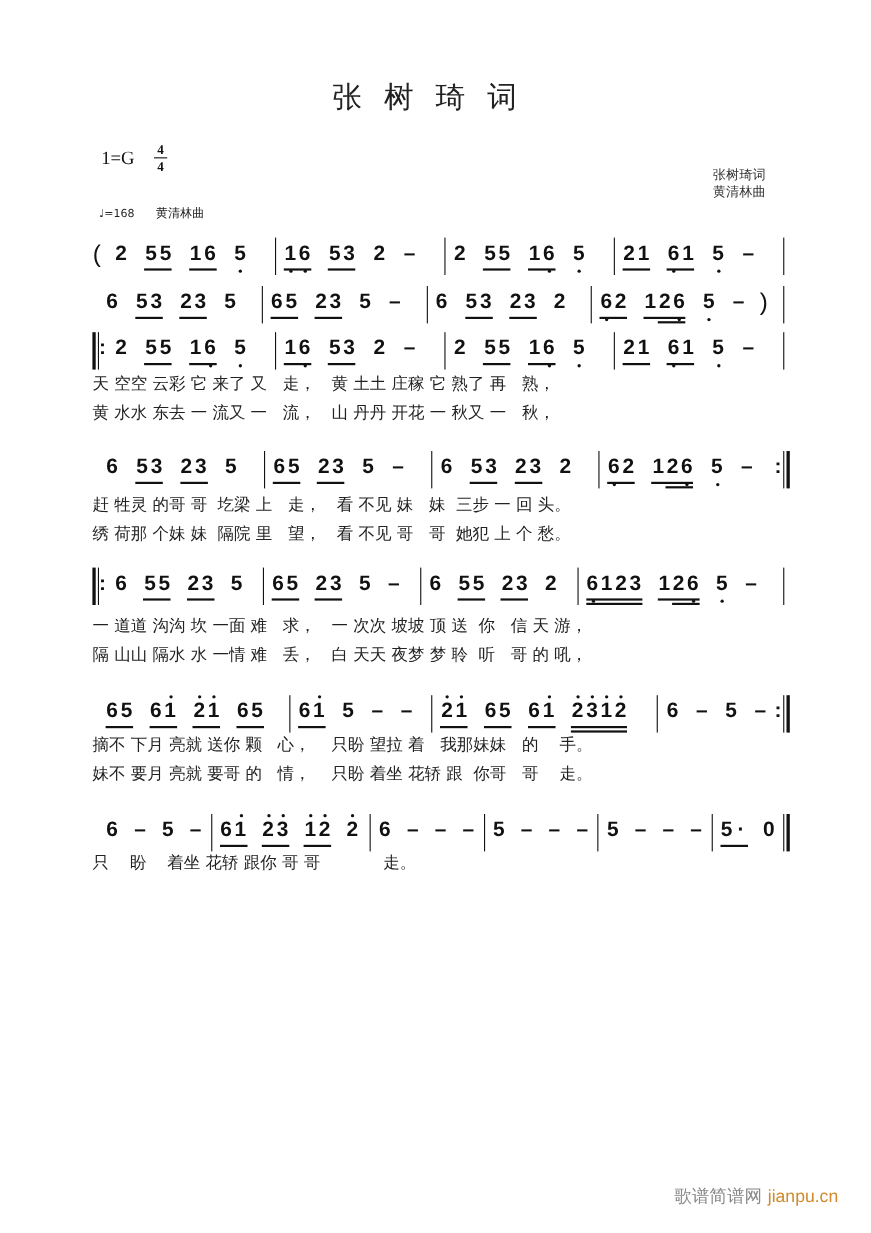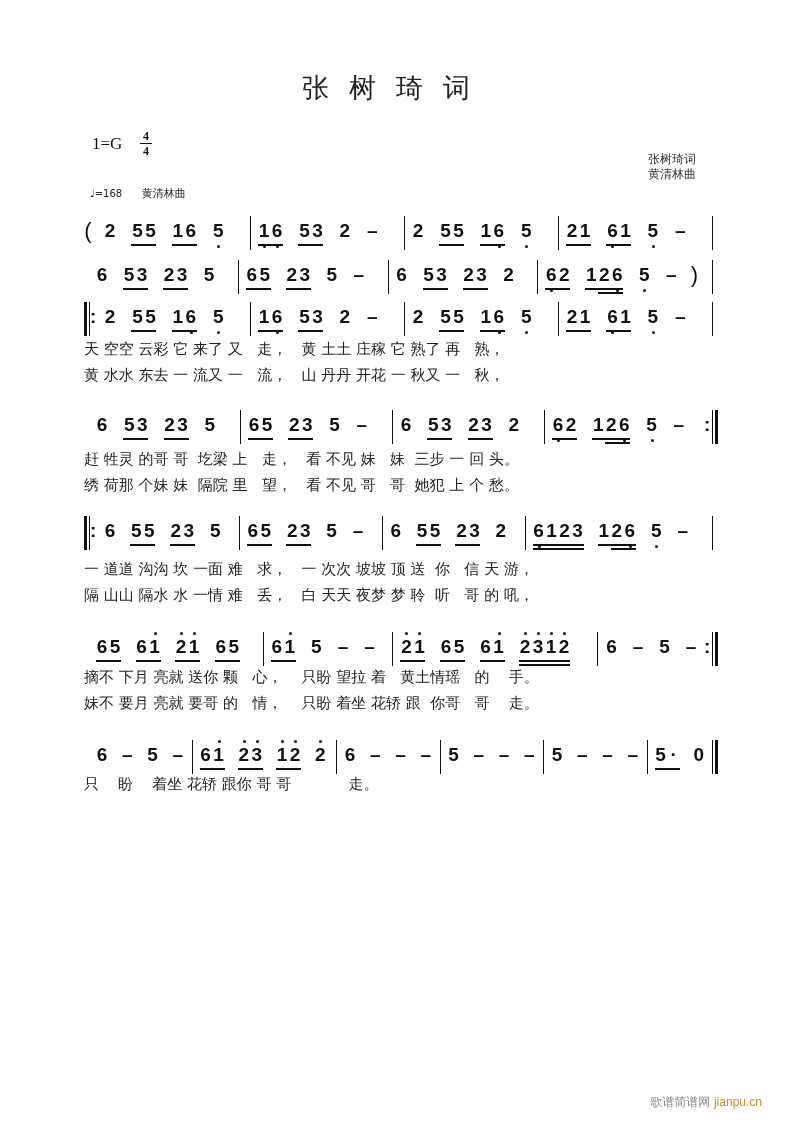--- a/index.html
+++ b/index.html
@@ -27,21 +27,21 @@
 
   .notes { position: absolute; top: 6px; left: 0; height: 30px; white-space: nowrap;
            font-family: "Liberation Sans", sans-serif; font-weight: bold; font-size: 19px; }
   .n { position: absolute; top: 0; width: 12px; text-align: center; }
   .n .dot-b { position: absolute; left: 5px; top: 25px; width: 3px; height: 3px; border-radius: 50%; background: #111; }
   .n .dot-t { position: absolute; left: 5px; top: -4px; width: 3px; height: 3px; border-radius: 50%; background: #111; }
   .ul { position: absolute; height: 2px; background: #111; top: 24px; }
   .ul2 { position: absolute; height: 2px; background: #111; top: 28px; }
   .lyric { position: absolute; left: 84px; width: 640px; font-size: 15px; color: #222; white-space: pre; letter-spacing: 0px; }
 
-  .watermark { position: absolute; right: 30px; bottom: 10px; font-size: 12px; color: #888; }
+  .watermark { position: absolute; right: 30px; bottom: 22px; font-size: 16px; color: #888; }
   .watermark .site { color: #d08a2a; font-family: "Liberation Sans", sans-serif; }
 </style>
 </head>
 <body>
 
 <div class="title">张树琦词</div>
 
 <div class="key">1=G</div>
 <div class="timesig">
   <div>4</div>
@@ -321,21 +321,21 @@
         <div class="n" style="left: 548.014px;"><span>–</span></div>
         <div class="n" style="left: 574.58px;"><span>5</span></div>
         <div class="n" style="left: 601.145px;"><span>–</span></div>
         <div class="n" style="left: 620px; width: 6px;">:</div>
       </div>
       <div class="barline" style="left: 178.841px;"></div>
       <div class="barline" style="left: 308.464px;"></div>
       <div class="barline" style="left: 513.449px;"></div>
       <div class="rep-end" style="left: 628px;"></div>
     </div>
-    <div class="lyric" style="top: 668px;">摘不 下月 亮就 送你 颗   心，    只盼 望拉 着   黄土情瑶   的    手。</div>
+    <div class="lyric" style="top: 668px;">摘不 下月 亮就 送你 颗   心，    只盼 望拉 着   我那妹妹   的    手。</div>
     <div class="lyric" style="top: 694px;">妹不 要月 亮就 要哥 的   情，    只盼 着坐 花轿 跟  你哥   哥    走。</div>
     <div class="line" style="top: 738px;">
       <div class="notes">
         <div class="n" style="left: 12px;"><span>6</span></div>
         <div class="n" style="left: 37.262px;"><span>–</span></div>
         <div class="n" style="left: 62.524px;"><span>5</span></div>
         <div class="n" style="left: 87.786px;"><span>–</span></div>
         <div class="n" style="left: 115.546px;"><span>6</span></div>
         <div class="n" style="left: 128.546px;"><span>1</span><div class="dot-t"></div></div>
         <div class="ul" style="left: 115.546px; width: 25px;"></div>

